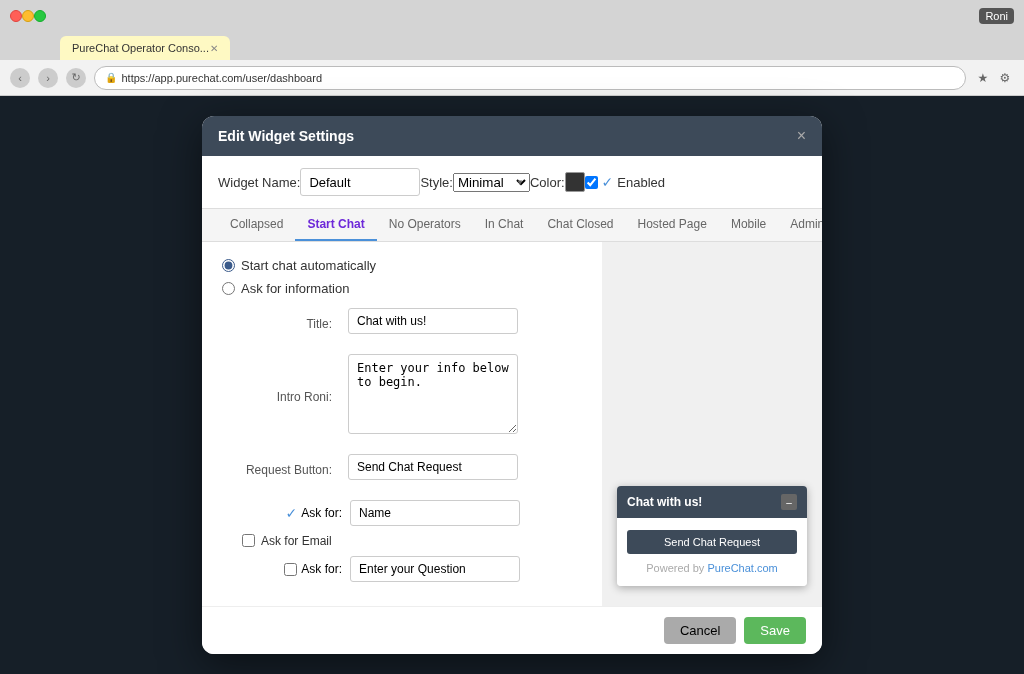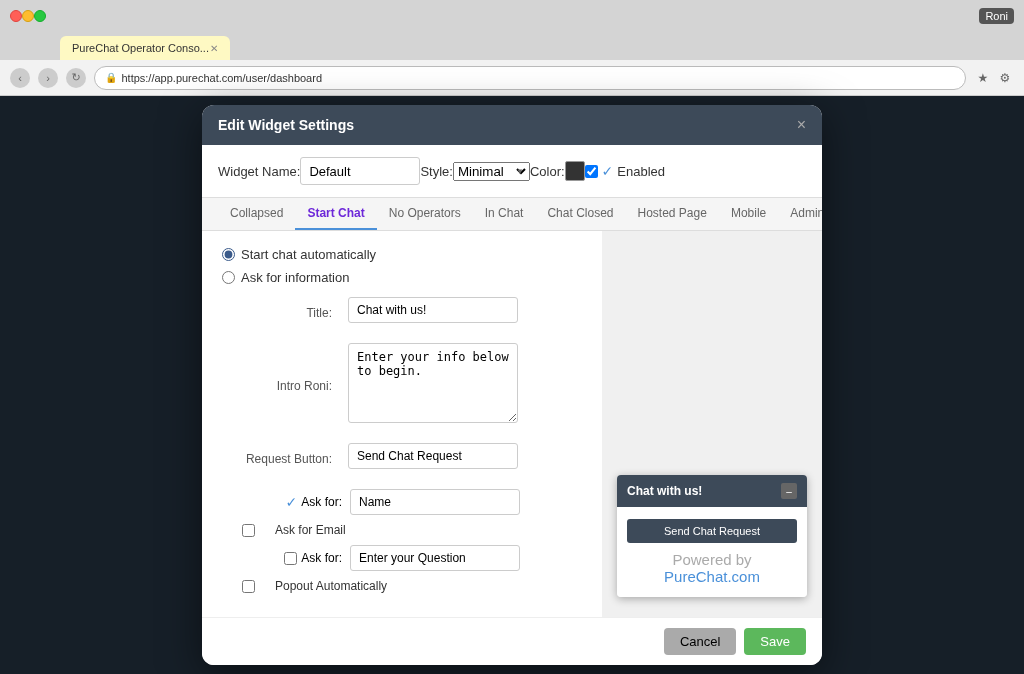--- a/index.html
+++ b/index.html
@@ -253,22 +253,22 @@
       border-radius: 3px;
       padding: 6px 8px;
       font-size: 12px;
       width: 170px;
       height: 80px;
       resize: both;
     }
 
     .checkbox-row {
       display: flex;
-      align-items: flex-end;
-      gap: 20px;
+      align-items: flex-start;
+      gap: 6px;
       margin-bottom: 8px;
       font-size: 12px;
       color: #333;
       padding-left: 20px;
     }
     .checkbox-row input[type="checkbox"] { margin: 0; }
 
     .ask-row {
       display: flex;
       align-items: center;
@@ -338,21 +338,21 @@
       color: white;
       border: none;
       border-radius: 3px;
       padding: 6px 14px;
       font-size: 11px;
       cursor: pointer;
       width: 100%;
       text-align: center;
     }
     .powered-by {
-      font-size: 15px;
+      font-size: 11px;
       color: #aaa;
       text-align: center;
     }
     .powered-by a { color: #4a90d9; text-decoration: none; }
 
     
     .modal-footer {
       background: white;
       padding: 10px 16px;
       display: flex;
@@ -499,24 +499,20 @@
           </div>
 
           <div class="form-row ask-row">
             <div class="ask-check">
               <input type="checkbox" style="">
               <span>Ask for:</span>
             </div>
             <input type="text" class="form-input" value="Enter your Question" style="">
           </div>
 
-          <div class="checkbox-row">
-            <input type="checkbox" style="">
-            <span>Popout Automatically</span>
-          </div>
         </div>
 
         <div class="right-pane">
           <div class="chat-widget-preview">
             <div class="chat-widget-header">
               <span>Chat with us!</span>
               <button class="minimize-btn">–</button>
             </div>
             <div class="chat-widget-body">
               <button class="chat-request-btn">Send Chat Request</button>

